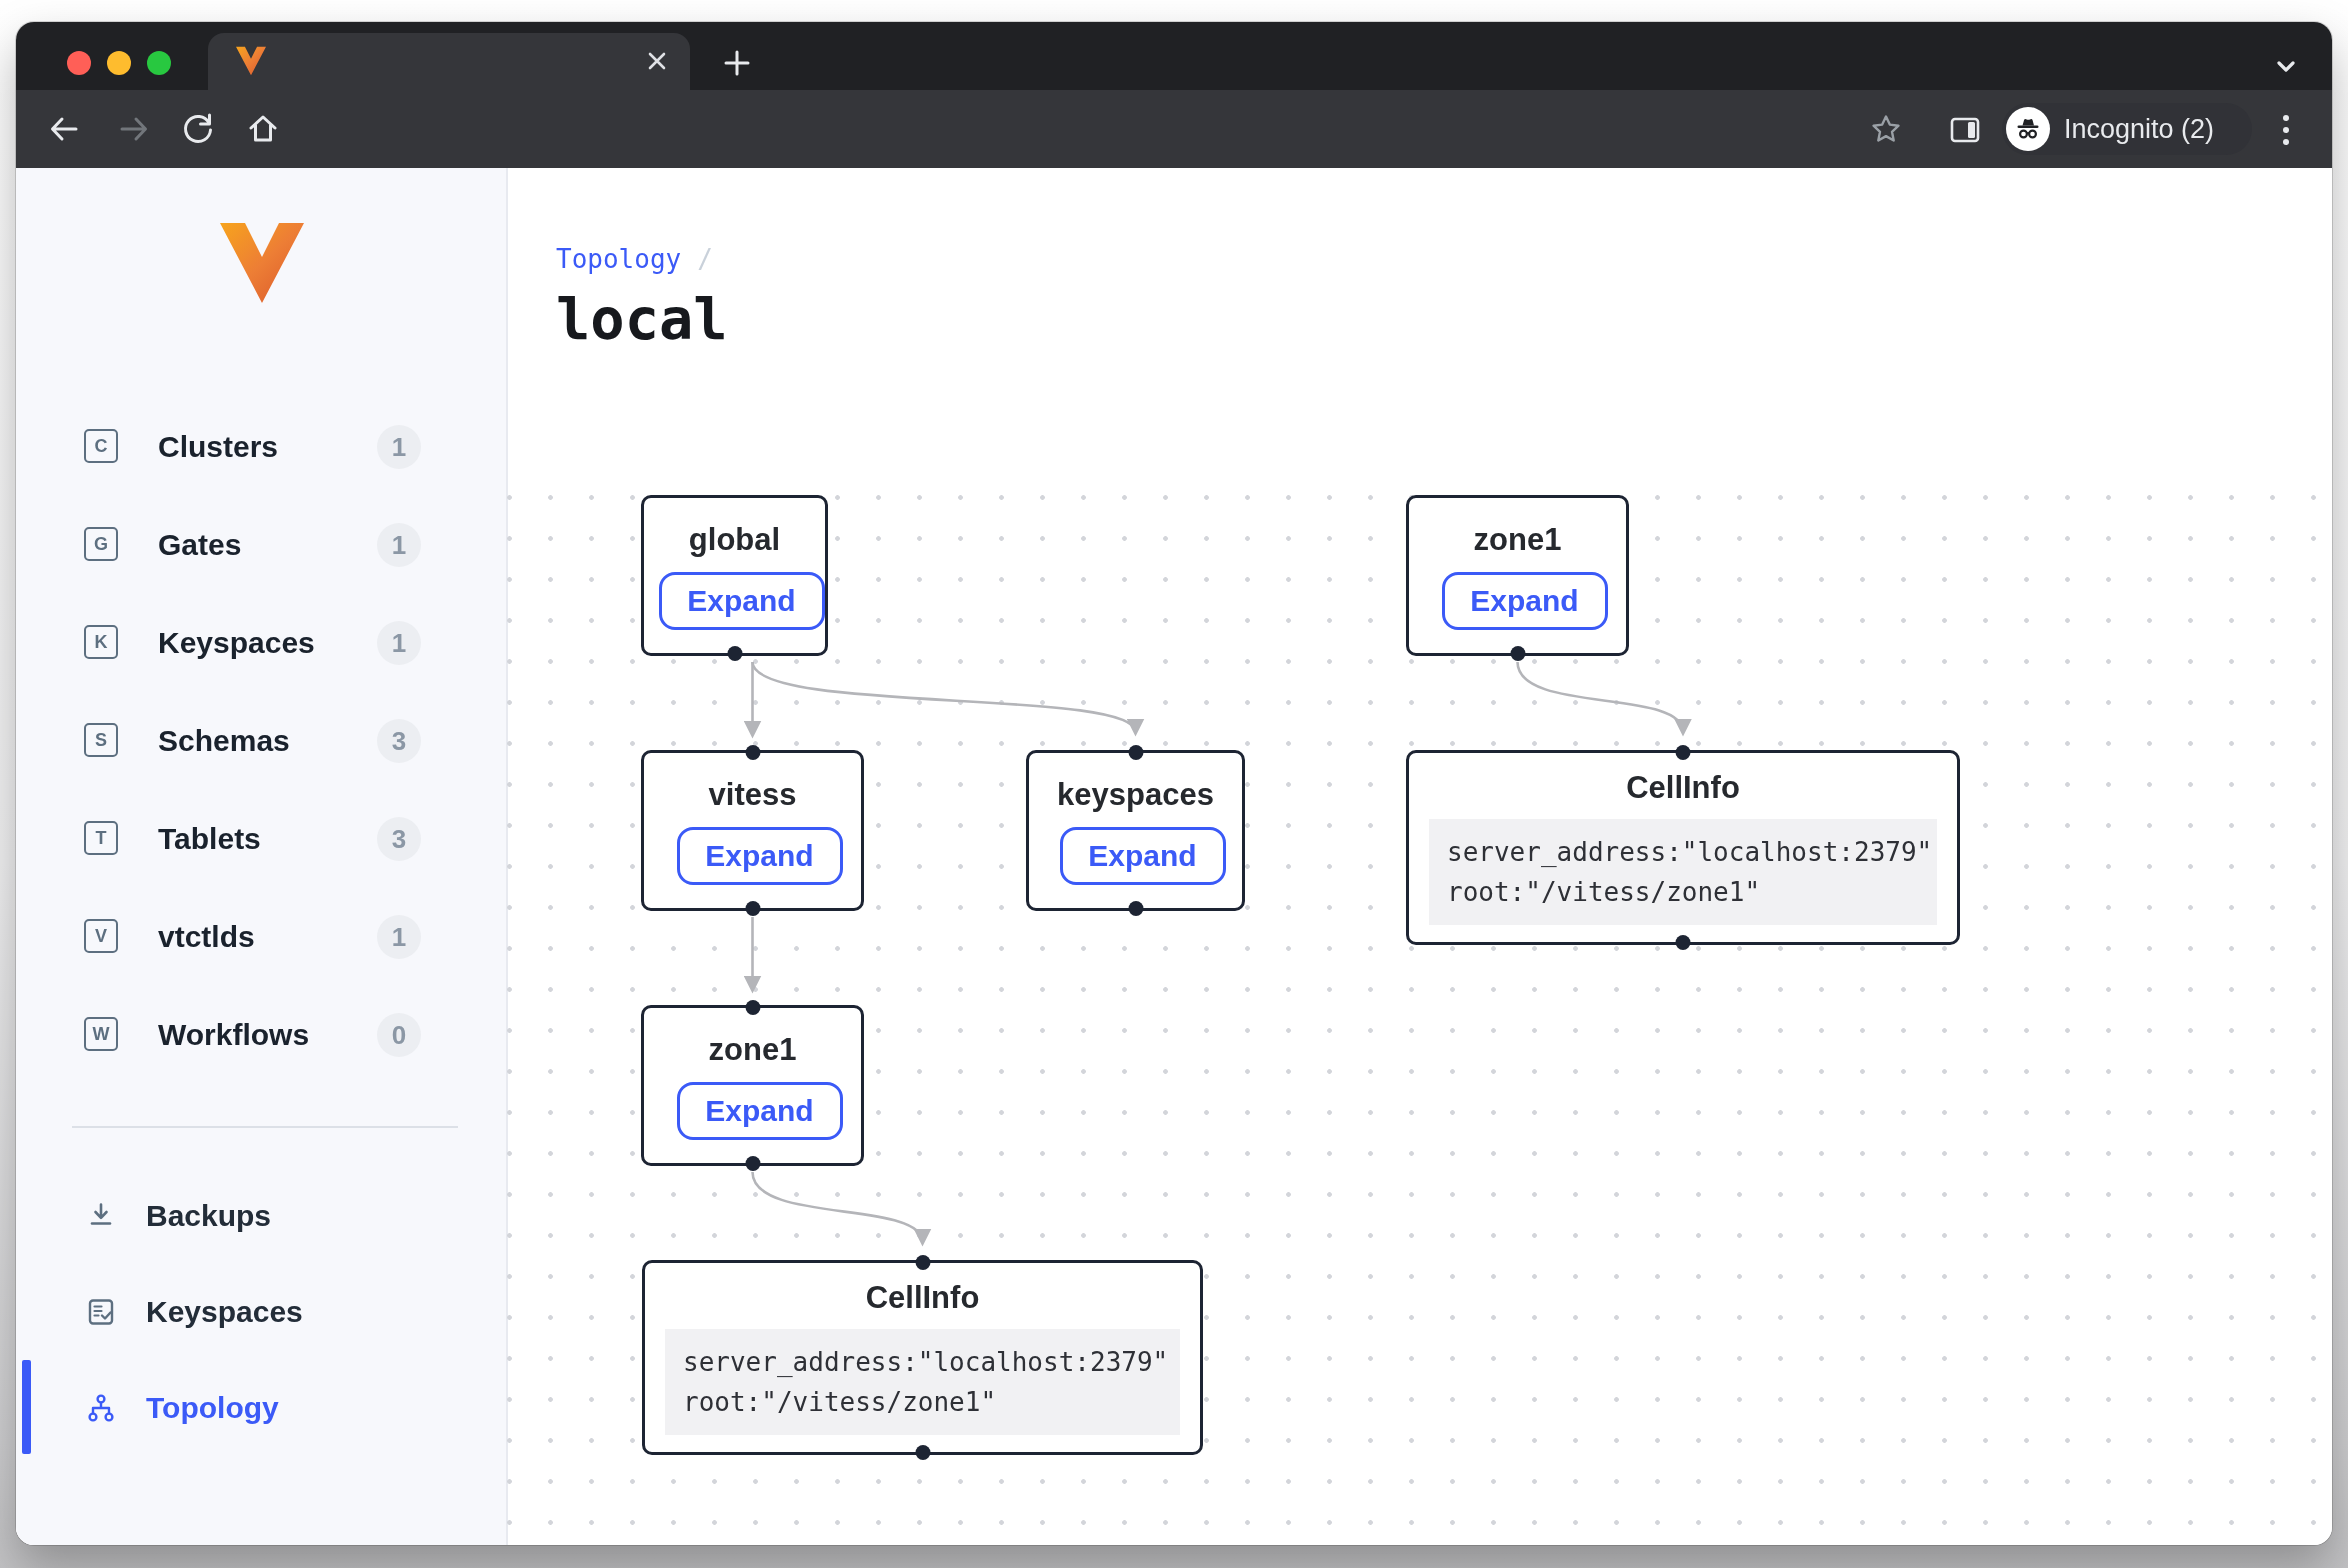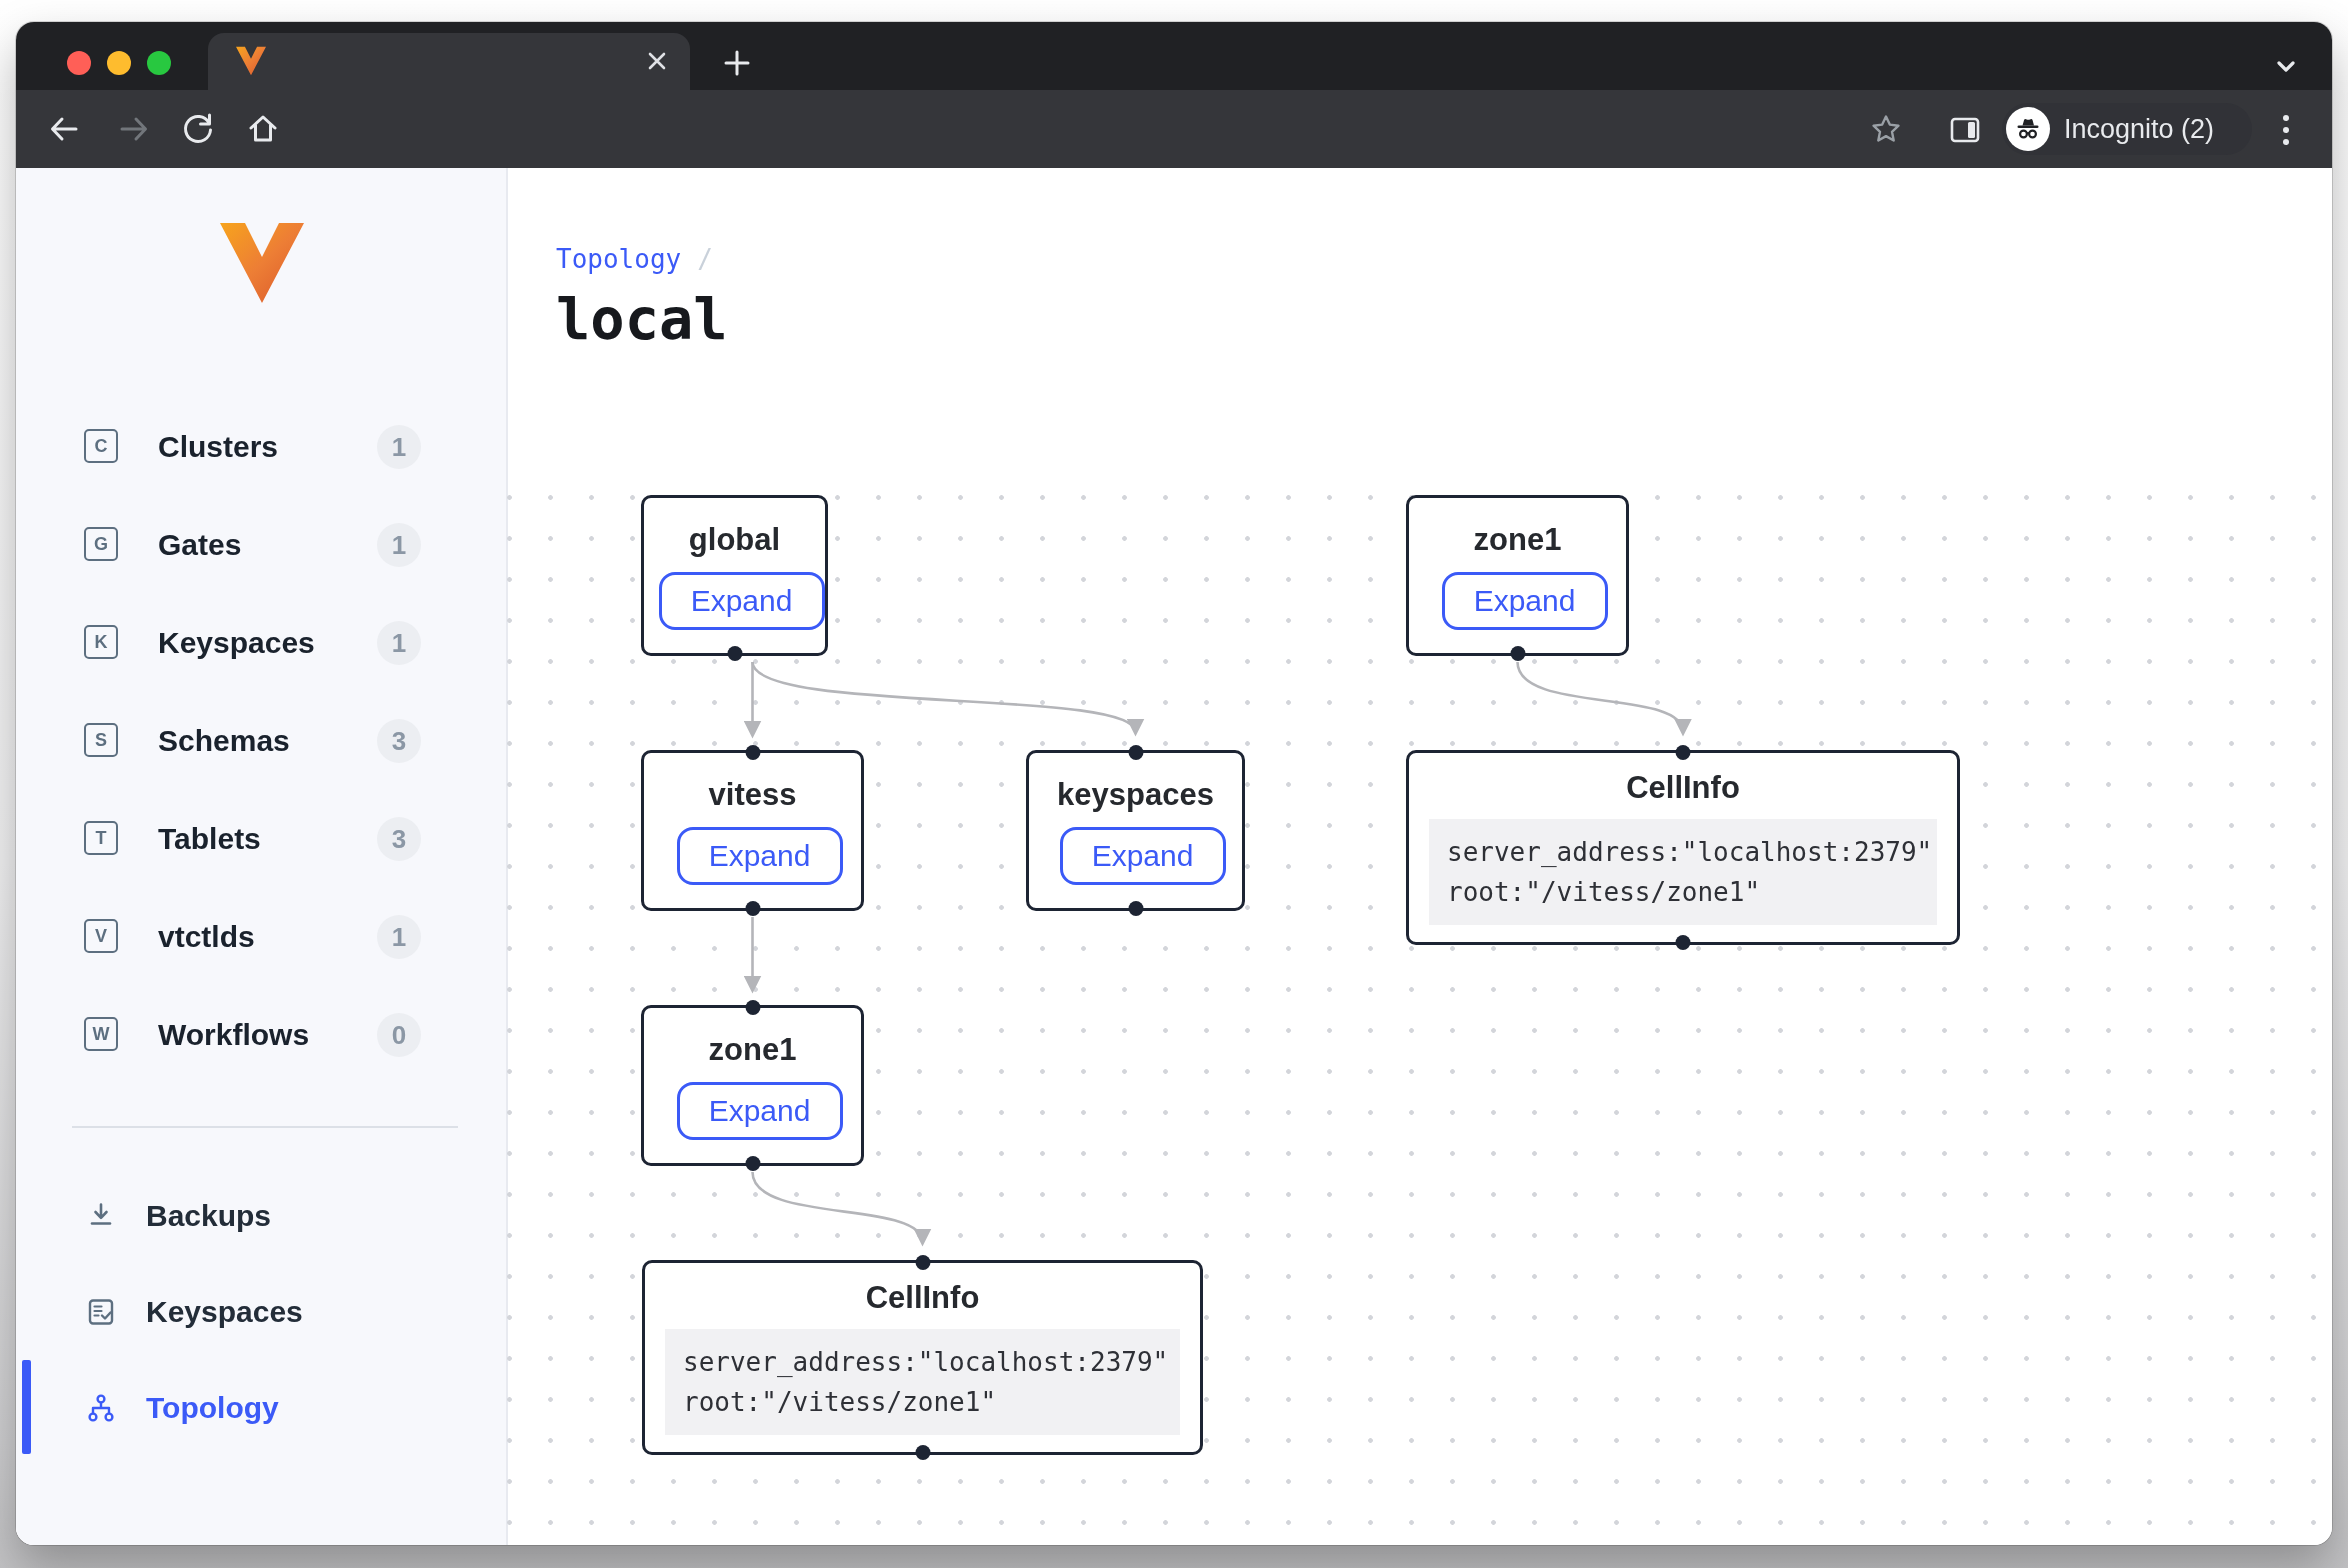--- a/index.html
+++ b/index.html
@@ -75,21 +75,21 @@
     position:absolute;box-sizing:border-box;background:#fff;
     border:3px solid var(--c-node-border,#1d2433);border-radius:10px;
   }
   .node .handle{position:absolute;left:50%;width:15px;height:15px;border-radius:50%;background:var(--c-node-border,#1d2433);transform:translateX(-50%);}
   .node .handle.top{top:-8px;} .node .handle.bottom{bottom:-8px;}
   .node .node-title{text-align:center;font-size:31px;font-weight:700;color:#26292e;}
   .expand-node{display:flex;flex-direction:column;align-items:center;justify-content:center;gap:14px;}
   .expand-btn{
     width:166px;height:58px;box-sizing:border-box;background:#fff;
     border:3px solid var(--c-accent,#3b5af7);border-radius:16px;color:var(--c-accent,#3b5af7);
-    font-family:"Liberation Sans",sans-serif;font-size:30px;font-weight:400;
+    font-family:"Liberation Sans",sans-serif;font-size:30px;font-weight:700;
     display:flex;align-items:center;justify-content:center;cursor:pointer;padding:16px;margin-left:14px;
   }
   .cellinfo-node .node-title{margin-top:17px;}
   .code-block{
     margin:13px 20px 0 20px;background:var(--c-code-bg,#f1f1f3);padding:13px 18px;
     font-family:"DejaVu Sans Mono",monospace;font-size:26px;line-height:40px;color:#2e3036;white-space:nowrap;
   }
   svg{display:block;}
 </style>
 </head>

